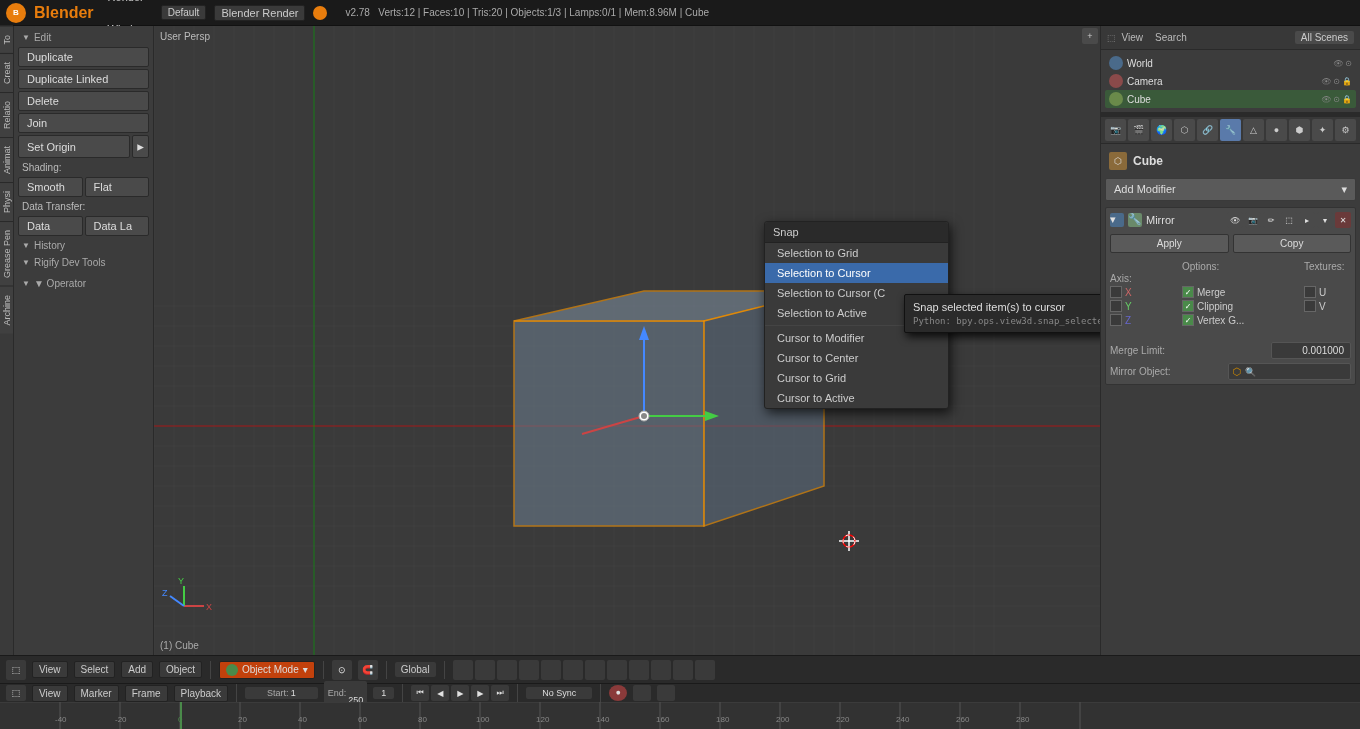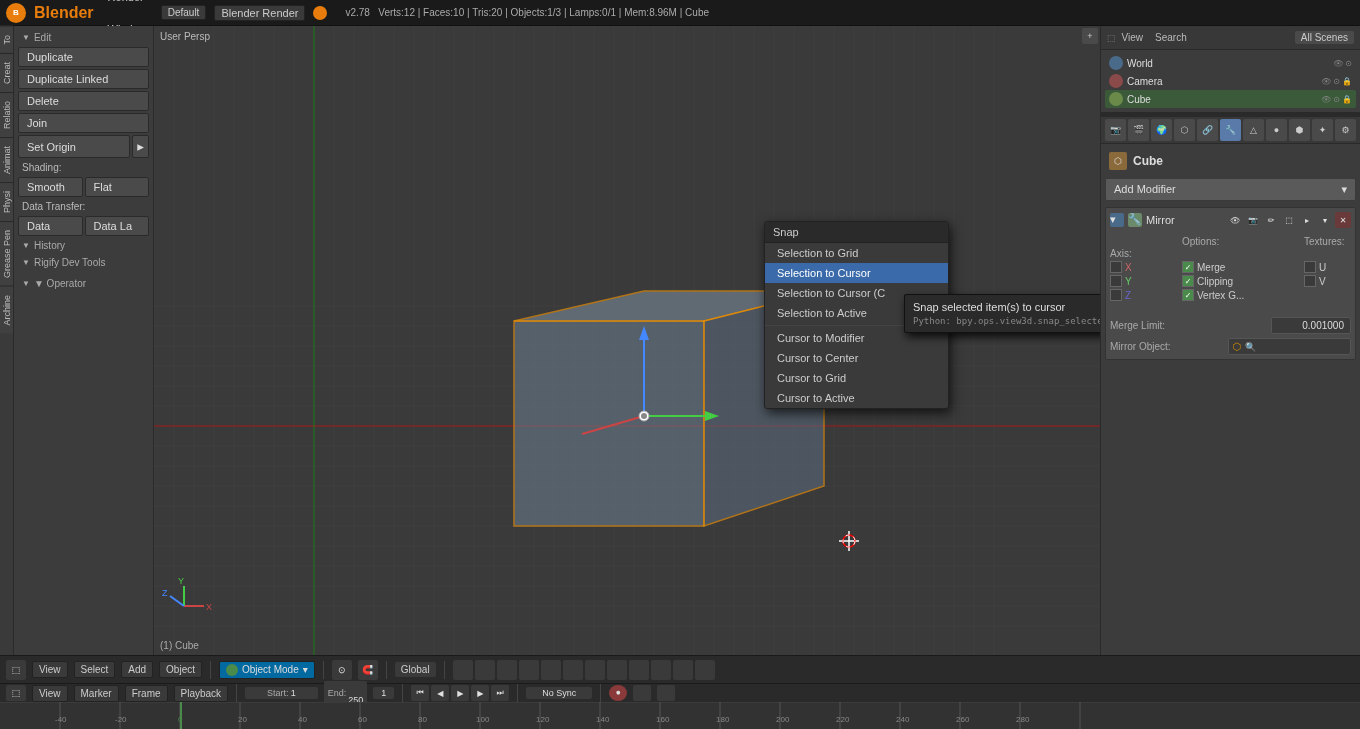--- a/index.html
+++ b/index.html
@@ -317,21 +317,21 @@
       background: #3a3a3a;
       border: 1px solid #222;
       color: #ccc;
       padding: 2px 6px;
       border-radius: 2px;
       cursor: pointer;
       font-size: 10px;
     }
 
     .mode-selector {
-      background: #0369a1;
+      background: #c2410c;
       border: 1px solid #222;
       color: #ddd;
       padding: 2px 6px;
       border-radius: 2px;
       cursor: pointer;
       font-size: 10px;
       display: flex;
       align-items: center;
       gap: 4px;
     }
@@ -732,20 +732,24 @@
             <div style="width:16px;height:16px;background:#4a4a4a;border-radius:2px;cursor:pointer;display:flex;align-items:center;justify-content:center;font-size:8px;">👁</div>
             <div style="width:16px;height:16px;background:#4a4a4a;border-radius:2px;cursor:pointer;display:flex;align-items:center;justify-content:center;font-size:8px;">📷</div>
             <div style="width:16px;height:16px;background:#4a4a4a;border-radius:2px;cursor:pointer;display:flex;align-items:center;justify-content:center;font-size:8px;">✏</div>
             <div style="width:16px;height:16px;background:#4a4a4a;border-radius:2px;cursor:pointer;display:flex;align-items:center;justify-content:center;font-size:8px;">⬚</div>
             <div style="width:16px;height:16px;background:#4a4a4a;border-radius:2px;cursor:pointer;display:flex;align-items:center;justify-content:center;font-size:8px;">▸</div>
             <div style="width:16px;height:16px;background:#4a4a4a;border-radius:2px;cursor:pointer;display:flex;align-items:center;justify-content:center;font-size:8px;">▾</div>
             <div style="width:16px;height:16px;background:#6a3a3a;border-radius:2px;cursor:pointer;display:flex;align-items:center;justify-content:center;font-size:8px;">✕</div>
           </div>
         </div>
 
+        <div class="modifier-controls">
+          <button class="mod-btn">Apply</button>
+          <button class="mod-btn">Copy</button>
+        </div>
 
         <div style="margin-top:8px;display:grid;grid-template-columns:70px 120px 70px;gap:2px;">
           <div style="color:#aaa;font-size:10px;margin-top:12px;">Axis:</div>
           <div style="color:#aaa;font-size:10px;">Options:</div>
           <div style="color:#aaa;font-size:10px;">Textures:</div>
 
           <div style="display:flex;align-items:center;gap:3px;">
             <div class="checkbox"></div>
             <span style="color:#cc6666;font-size:10px;">X</span>
           </div>

